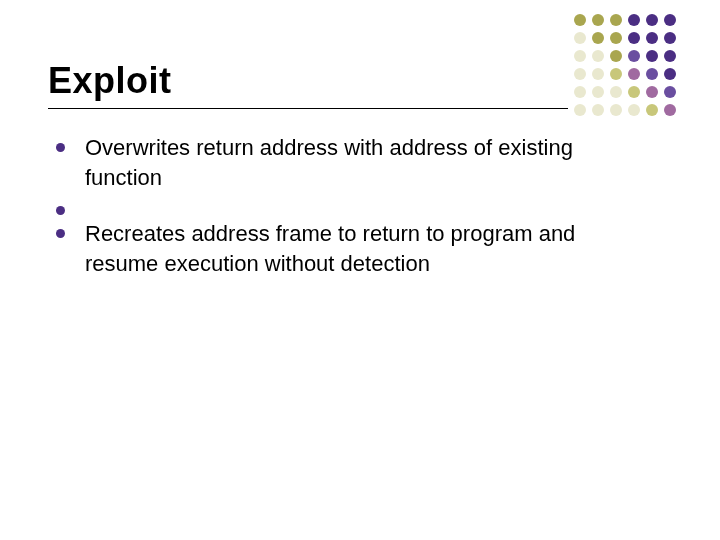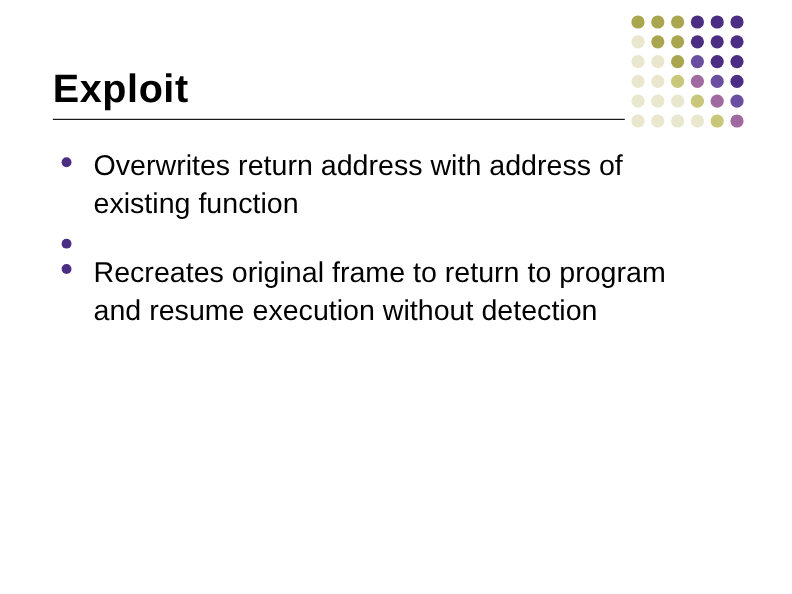--- a/index.html
+++ b/index.html
@@ -33,21 +33,21 @@
   .bullet-dot {
     width: 9px;
     height: 9px;
     border-radius: 50%;
     background: #4b2e83;
     margin-top: 10px;
     margin-right: 20px;
     flex: 0 0 auto;
   }
   .bullet-text {
-    font-size: 26px;
+    font-size: 22px;
     line-height: 1.35;
     max-width: 540px;
   }
   
   .deco {
     position: absolute;
     top: 14px;
     right: 18px;
     display: grid;
     grid-template-columns: repeat(6, 14px);
@@ -118,17 +118,17 @@
   <ul class="bullets">
     <li>
       <span class="bullet-dot"></span>
       <span class="bullet-text">Overwrites return address with address of existing function</span>
     </li>
     <li>
       <span class="bullet-dot"></span>
     </li>
     <li>
       <span class="bullet-dot"></span>
-      <span class="bullet-text">Recreates original frame to return to program and resume execution without detection</span>
+      <span class="bullet-text">Recreates address frame to return to program and resume execution without detection</span>
     </li>
   </ul>
 
 </div>
 
 </body></html>

